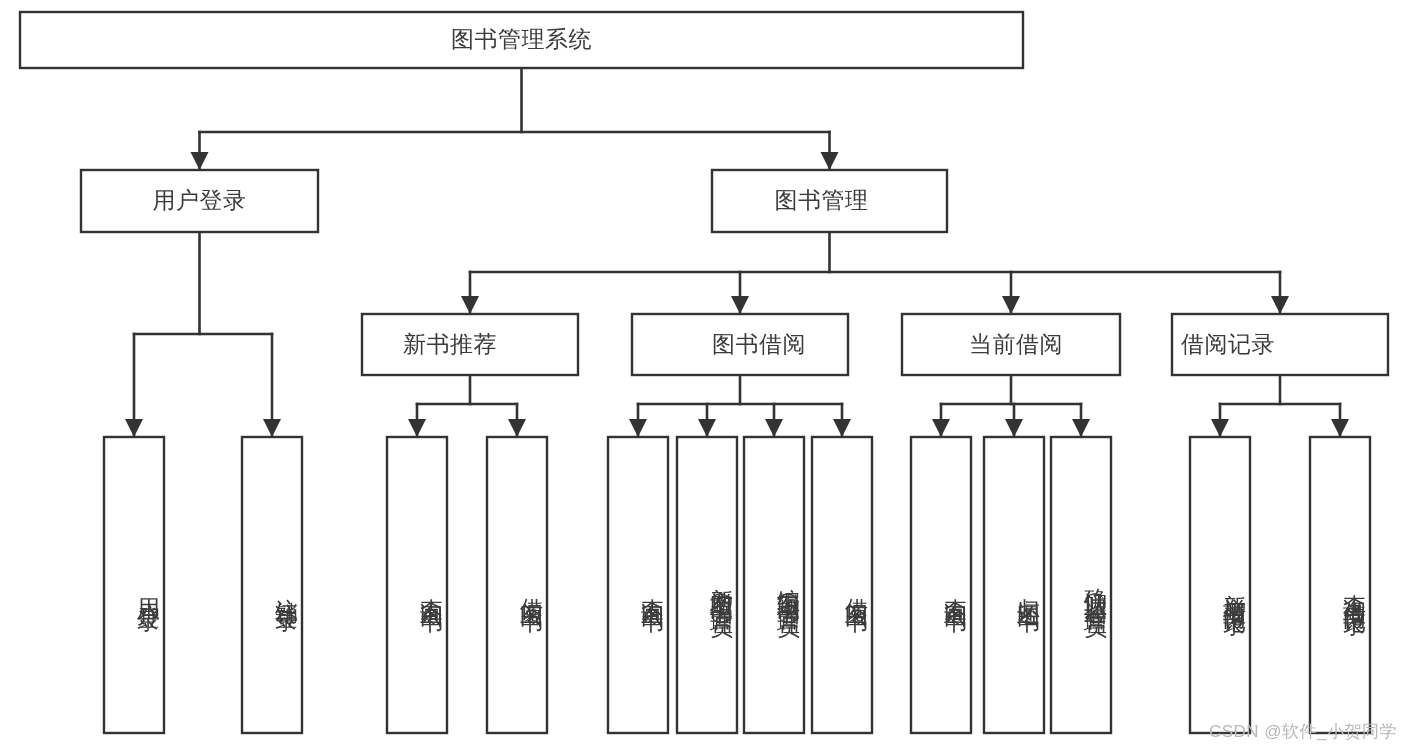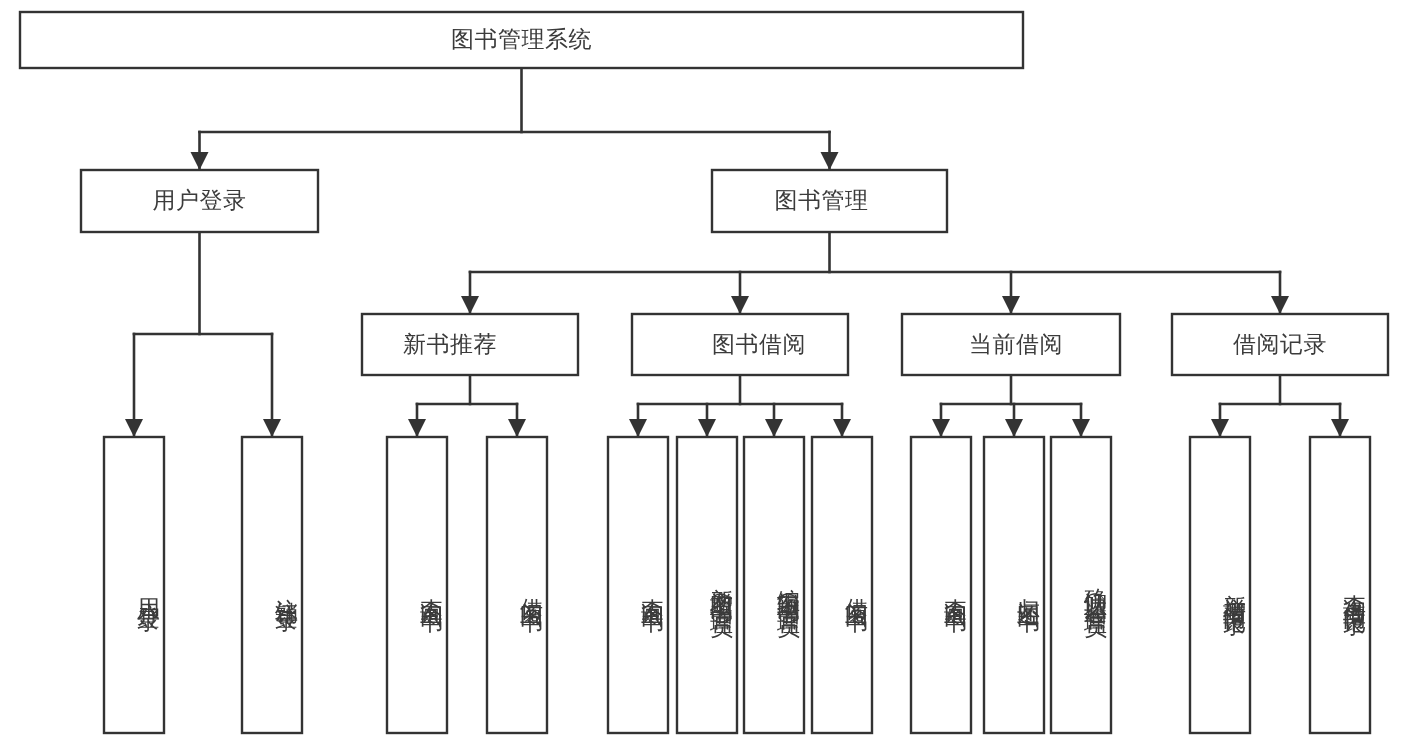--- a/index.html
+++ b/index.html
@@ -162,29 +162,30 @@
       </g>
   </svg>
 
   <div id="label-layer">
       <div class="node-label horizontal" style="left: 20px; top: 12px; width: 1003px; height: 56px;">图书管理系统</div>
       <div class="node-label horizontal" style="left: 81px; top: 170px; width: 237px; height: 62px;">用户登录</div>
       <div class="node-label horizontal" style="left: 712px; top: 170px; width: 219px; height: 62px;">图书管理</div>
       <div class="node-label horizontal" style="left: 362px; top: 314px; width: 176px; height: 61px;">新书推荐</div>
       <div class="node-label horizontal" style="left: 632px; top: 314px; width: 216px; height: 61px; padding-left: 38px;">图书借阅</div>
       <div class="node-label horizontal" style="left: 902px; top: 314px; width: 228px; height: 61px;">当前借阅</div>
-      <div class="node-label horizontal" style="left: 1172px; top: 314px; width: 216px; height: 61px;">借阅记录</div>
+      <div class="node-label horizontal" style="left: 1120px; top: 314px; width: 216px; height: 61px;">借阅记录</div>
       <div class="node-label vertical" style="left: 104px; top: 437px; width: 60px; height: 296px;">用户登录</div>
       <div class="node-label vertical" style="left: 242px; top: 437px; width: 60px; height: 296px;">注销登录</div>
       <div class="node-label vertical" style="left: 387px; top: 437px; width: 60px; height: 296px;">查询图书</div>
       <div class="node-label vertical" style="left: 487px; top: 437px; width: 60px; height: 296px;">借阅图书</div>
       <div class="node-label vertical" style="left: 608px; top: 437px; width: 60px; height: 296px;">查询图书</div>
       <div class="node-label vertical" style="left: 677px; top: 437px; width: 60px; height: 296px;">新增图书（管理员）</div>
       <div class="node-label vertical" style="left: 744px; top: 437px; width: 60px; height: 296px;">编辑图书（管理员）</div>
       <div class="node-label vertical" style="left: 812px; top: 437px; width: 60px; height: 296px;">借阅图书</div>
       <div class="node-label vertical" style="left: 911px; top: 437px; width: 60px; height: 296px;">查询图书</div>
       <div class="node-label vertical" style="left: 984px; top: 437px; width: 60px; height: 296px;">归还图书</div>
       <div class="node-label vertical" style="left: 1051px; top: 437px; width: 60px; height: 296px;">确认归还（管理员）</div>
       <div class="node-label vertical" style="left: 1190px; top: 437px; width: 60px; height: 296px;">新增借阅记录</div>
       <div class="node-label vertical" style="left: 1310px; top: 437px; width: 60px; height: 296px;">查询借阅记录</div>
     </div>
 
+  <div class="watermark">CSDN @软件_小贺同学</div>
 </div>
 
 </body></html>

